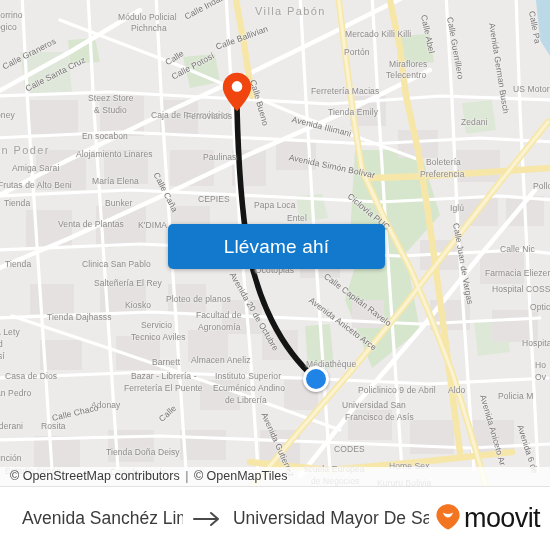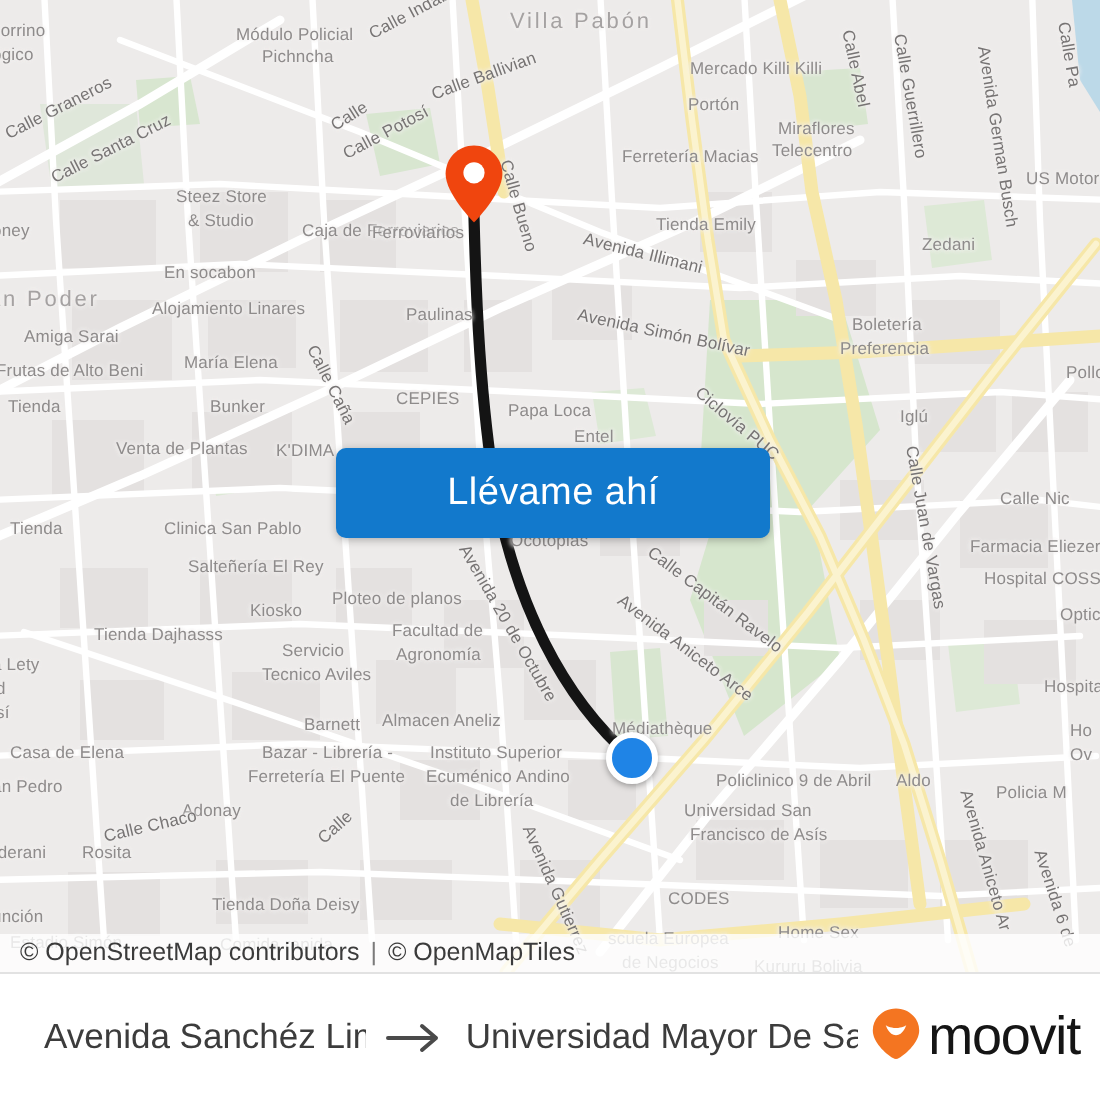--- a/index.html
+++ b/index.html
@@ -271,21 +271,21 @@
         <div class="maplabel place" style="left: 47px; top: 312px;">Tienda Dajhasss</div>
         <div class="maplabel place" style="left: 141px; top: 320px;">Servicio</div>
         <div class="maplabel place" style="left: 131px; top: 332px;">Tecnico Aviles</div>
         <div class="maplabel place" style="left: 196px; top: 310px;">Facultad de</div>
         <div class="maplabel place" style="left: 198px; top: 322px;">Agronomía</div>
         <div class="maplabel place" style="left: -4px; top: 327px;">a Lety</div>
         <div class="maplabel place" style="left: -2px; top: 339px;">d</div>
         <div class="maplabel place" style="left: -2px; top: 351px;">sí</div>
         <div class="maplabel place" style="left: 152px; top: 357px;">Barnett</div>
         <div class="maplabel place" style="left: 191px; top: 355px;">Almacen Aneliz</div>
-        <div class="maplabel place" style="left: 5px; top: 371px;">Casa de Elena</div>
+        <div class="maplabel place" style="left: 5px; top: 371px;">Casa de Dios</div>
         <div class="maplabel place" style="left: 131px; top: 371px;">Bazar - Librería -</div>
         <div class="maplabel place" style="left: 124px; top: 383px;">Ferretería El Puente</div>
         <div class="maplabel place" style="left: 215px; top: 371px;">Instituto Superior</div>
         <div class="maplabel place" style="left: 213px; top: 383px;">Ecuménico Andino</div>
         <div class="maplabel place" style="left: 225px; top: 395px;">de Librería</div>
         <div class="maplabel place" style="left: -4px; top: 388px;">an Pedro</div>
         <div class="maplabel place" style="left: 91px; top: 400px;">Adonay</div>
         <div class="maplabel place" style="left: -6px; top: 421px;">nderani</div>
         <div class="maplabel place" style="left: 41px; top: 421px;">Rosita</div>
         <div class="maplabel street" style="left: 52px; top: 413px; transform: rotate(-13deg);">Calle Chaco</div>
@@ -295,21 +295,21 @@
         <div class="maplabel place" style="left: 5px; top: 466px;">Estadio Simón</div>
         <div class="maplabel place" style="left: 110px; top: 467px;">Comida rapida</div>
         <div class="maplabel big" style="left: 255px; top: 6px;">Villa Pabón</div>
         <div class="maplabel street" style="left: 185px; top: 12px; transform: rotate(-28deg);">Calle Indaburo</div>
         <div class="maplabel street" style="left: 216px; top: 42px; transform: rotate(-20deg);">Calle Ballivian</div>
         <div class="maplabel street" style="left: 172px; top: 72px; transform: rotate(-28deg);">Calle Potosí</div>
         <div class="maplabel place" style="left: 186px; top: 111px;">Ferroviarios</div>
         <div class="maplabel street" style="left: 253px; top: 75px; transform: rotate(74deg);">Calle Bueno</div>
         <div class="maplabel place" style="left: 324px; top: 29px; padding-left: 21px;">Mercado Killi Killi</div>
         <div class="maplabel place" style="left: 344px; top: 47px;">Portón</div>
-        <div class="maplabel place" style="left: 311px; top: 73px;">Ferretería Macias</div>
+        <div class="maplabel place" style="left: 311px; top: 86px;">Ferretería Macias</div>
         <div class="maplabel place" style="left: 328px; top: 107px;">Tienda Emily</div>
         <div class="maplabel street" style="left: 292px; top: 114px; transform: rotate(14deg);">Avenida Illimani</div>
         <div class="maplabel street" style="left: 289px; top: 152px; transform: rotate(12deg);">Avenida Simón Bolívar</div>
         <div class="maplabel street" style="left: 349px; top: 190px; transform: rotate(40deg);">Ciclovía PUC</div>
         <div class="maplabel street" style="left: 424px; top: 10px; transform: rotate(78deg);">Calle Abel</div>
         <div class="maplabel street" style="left: 450px; top: 12px; transform: rotate(80deg);">Calle Guerrillero</div>
         <div class="maplabel street" style="left: 492px; top: 18px; transform: rotate(81deg);">Avenida German Busch</div>
         <div class="maplabel street" style="left: 532px; top: 6px; transform: rotate(80deg);">Calle Pa</div>
         <div class="maplabel place" style="left: 389px; top: 59px;">Miraflores</div>
         <div class="maplabel place" style="left: 386px; top: 70px;">Telecentro</div>

